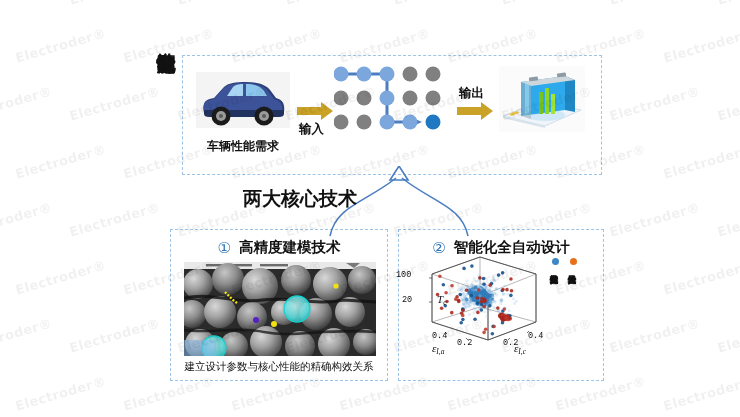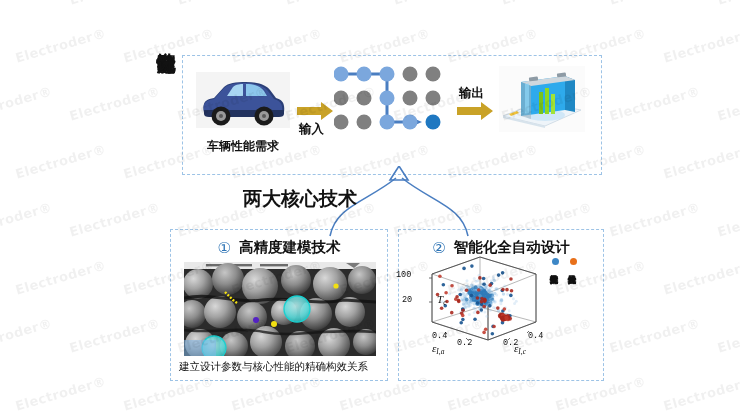--- a/index.html
+++ b/index.html
@@ -82,22 +82,22 @@
   .sub-head{
     position:absolute;top:8px;left:0;width:100%;
     text-align:center;font-size:14.5px;font-weight:bold;color:#111;
     white-space:nowrap;z-index:15;
   }
   .circnum{
     display:inline-block;color:#2e74b5;font-size:15px;
     vertical-align:-1px;margin-right:8px;font-weight:normal;
   }
   .sub-cap{
-    position:absolute;bottom:6px;left:8px;width:100%;
-    text-align:left;font-size:10.5px;color:#111;white-space:nowrap;z-index:15;
+    position:absolute;bottom:6px;left:0;width:100%;
+    text-align:center;font-size:10.5px;color:#111;white-space:nowrap;z-index:15;
   }
 
   
   .sem{
     position:absolute;left:184px;top:262px;width:192px;height:94px;
     overflow:hidden;background:#6e6e6e;z-index:12;
   }
 
   
   .plot{position:absolute;left:402px;top:252px;width:150px;height:105px;z-index:12;}

